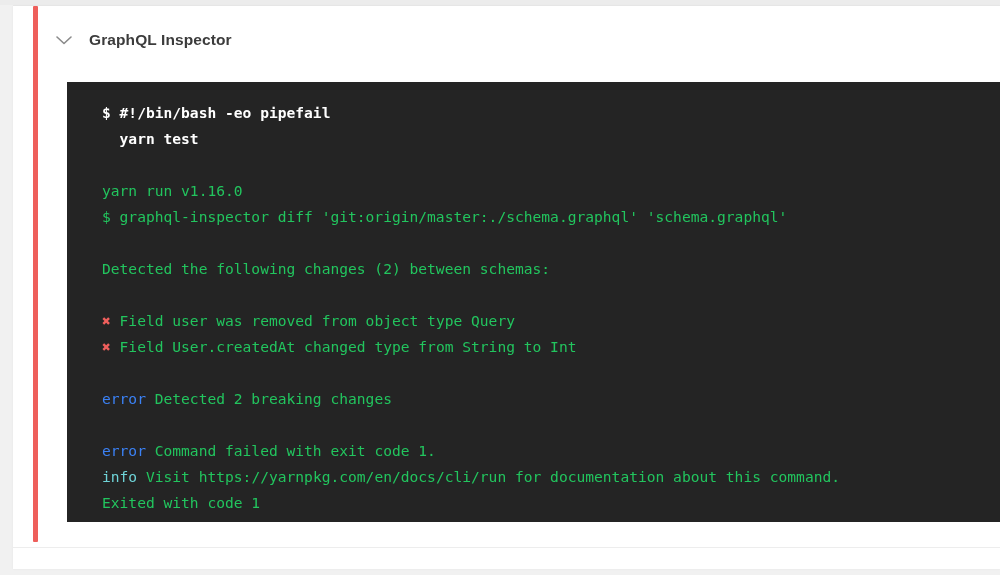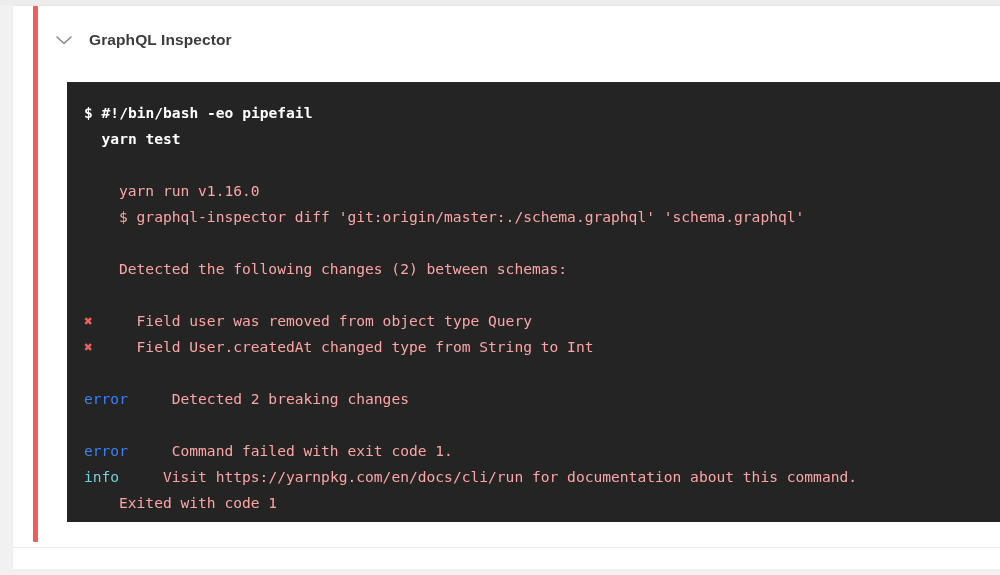--- a/index.html
+++ b/index.html
@@ -90,37 +90,37 @@
   }
 
   
   .console-block {
     position: absolute;
     left: 54px;
     top: 76px;
     width: 933px;
     height: 440px;
     background: #242424;
-    padding: 18px 0 18px 17px;
+    padding: 18px 0 18px 35px;
     overflow: hidden;
     font-family: "DejaVu Sans Mono", "Liberation Mono", monospace;
     font-size: 14.6px;
     line-height: 26px;
     color: #e8e8e8;
     white-space: pre;
   }
 
   .console-line {
     white-space: pre;
     min-height: 26px;
   }
   .console-line.blank { height: 26px; }
 
   .cmd { font-weight: bold; color: #ffffff; }
-  .dim { color: #fca5a5; margin-left: 35px; }
+  .dim { color: #22c55e; }
   .tok-error { color: #3b82f6; }
   .tok-info  { color: #6fd4d8; text-align: right; }
   .tok-cross { color: #ef5f5c; font-weight: bold; }
 
   
   .card-divider {
     position: absolute;
     left: 0;
     top: 541px;
     width: 987px;

